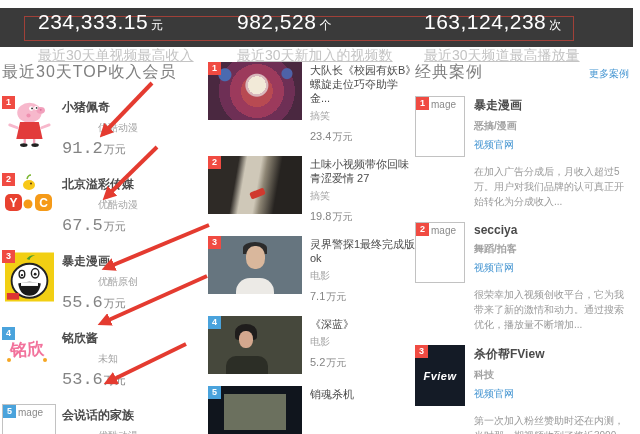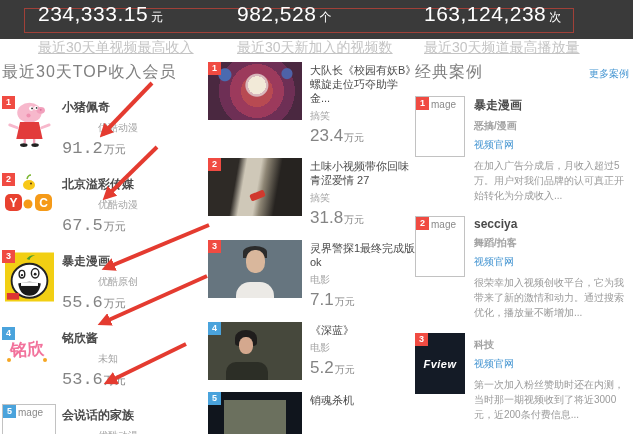--- a/index.html
+++ b/index.html
@@ -4,21 +4,21 @@
 <style>
   * { margin:0; padding:0; box-sizing:border-box; }
   html,body { width:640px; height:434px; }
   body {
     font-family:"Liberation Sans","DejaVu Sans",sans-serif;
     background:#fff; color:#444; overflow:hidden; position:relative;
   }
   .page { position:relative; width:640px; height:434px; background:#fff; }
 
   
-  .topbar { position:absolute; left:0; top:0; width:633px; height:39px; background:#3a3a3a; }
+  .topbar { position:absolute; left:0; top:8px; width:633px; height:39px; background:#3a3a3a; }
   .stats-frame { position:absolute; left:24px; top:8px; width:550px; height:25px;
                  border:1px solid #a04038; }
   .stat { position:absolute; top:3px; color:#fff; white-space:nowrap; }
   .stat.s1 { left:38px; } .stat.s2 { left:237px; } .stat.s3 { left:424px; }
   .stat-num { font-size:21px; font-weight:300; letter-spacing:.5px; line-height:22px; }
   .stat-unit { font-size:12px; margin-left:3px; }
   .stat-label { font-size:14px; color:#c4c4c4; line-height:11px; margin-top:14px;text-decoration:underline; }
 
   
   .col { position:absolute; top:62px; }
@@ -69,34 +69,34 @@
   .t4 { background:#46483c; }
   .t4 .hair { width:22px; height:16px; background:#1f1d1c; left:27px; top:8px; border-radius:50% 50% 20% 20%; }
   .t4 .face { width:14px; height:17px; background:#d4a88e; left:31px; top:15px; border-radius:45%; }
   .t4 .body { width:42px; height:22px; background:#2c2e26; left:18px; bottom:-4px; border-radius:10px 10px 0 0; }
   .t5 { background:#10151d; }
   .t5 .frame { width:62px; height:36px; background:#6b705e; left:16px; top:8px; }
   .v-txt  { margin-left:8px; padding-top:1px; width:112px; }
   .v-name { font-size:11px; color:#4a4a4a; line-height:14px; }
   .v-cat  { font-size:10px; color:#a2a2a2; margin-top:4px; }
   .v-amt  { margin-top:3px; color:#848484; }
-  .v-amt .num { font-size:17px; }
+  .v-amt .num { font-size:11px; }
   .v-amt .u   { font-size:10px; margin-left:1px; }
 
   
   .c-item { position:relative; display:flex; margin-bottom:13px; }
   .c-img  { position:relative; flex-shrink:0; width:50px; height:61px; }
   .c-img.brk { background:#fff; border:1px solid #c2c2c2; }
   .c-img.logo { background:#141b26; display:flex; align-items:center; justify-content:center; }
   .flogo { color:#fff; font-size:11px; font-weight:bold; font-style:italic; letter-spacing:.5px; }
   .c-txt  { margin-left:9px; width:158px; }
   .c-name { font-size:12px; font-weight:600; color:#4a4a4a; margin-top:1px; white-space:nowrap; }
   .c-cat  { font-size:10px; color:#a2a2a2; margin-top:5px;font-weight:bold; }
   .c-link { display:inline-block; font-size:10px; color:#4696d2; margin-top:5px; text-decoration:none; cursor:pointer; }
-  .c-desc { font-size:10px; color:#9a9a9a; line-height:15px; margin-top:6px; }
+  .c-desc { font-size:10px; color:#9a9a9a; line-height:15px; margin-top:12px; }
 
   
   .arrows { position:absolute; left:0; top:0; width:640px; height:434px;
             pointer-events:none; z-index:9; }
 </style>
 </head>
 <body>
 
 <div class="page">
 
@@ -236,21 +236,21 @@
     </div>
 
     <div class="v-item">
       <div class="v-thumb t2">
         <span class="badge red">2</span>
         <i class="acc"></i>
       </div>
       <div class="v-txt">
         <div class="v-name">土味小视频带你回味青涩爱情 27</div>
         <div class="v-cat">搞笑</div>
-        <div class="v-amt"><span class="num">31.8</span><span class="u">万元</span></div>
+        <div class="v-amt"><span class="num">19.8</span><span class="u">万元</span></div>
       </div>
     </div>
 
     <div class="v-item">
       <div class="v-thumb t3">
         <span class="badge red">3</span>
         <i class="hair"></i>
         <i class="face"></i>
         <i class="shirt"></i>
       </div>
@@ -319,20 +319,21 @@
         <div class="c-desc">很荣幸加入视频创收平台，它为我带来了新的激情和动力。通过搜索优化，播放量不断增加...</div>
       </div>
     </div>
 
     <div class="c-item">
       <div class="c-img logo">
         <span class="badge red">3</span>
         <span class="flogo">Fview</span>
       </div>
       <div class="c-txt">
+        <div class="c-name">杀价帮FView</div>
         <div class="c-cat">科技</div>
         <a class="c-link">视频官网</a>
         <div class="c-desc">第一次加入粉丝赞助时还在内测，当时那一期视频收到了将近3000元，近200条付费信息...</div>
       </div>
     </div>
   </div>
 
   <svg class="arrows" viewBox="0 0 640 434">
     <defs>
       <marker id="ah" viewBox="0 0 10 10" refX="6.5" refY="5" markerWidth="3.4" markerHeight="3.4" orient="auto">

